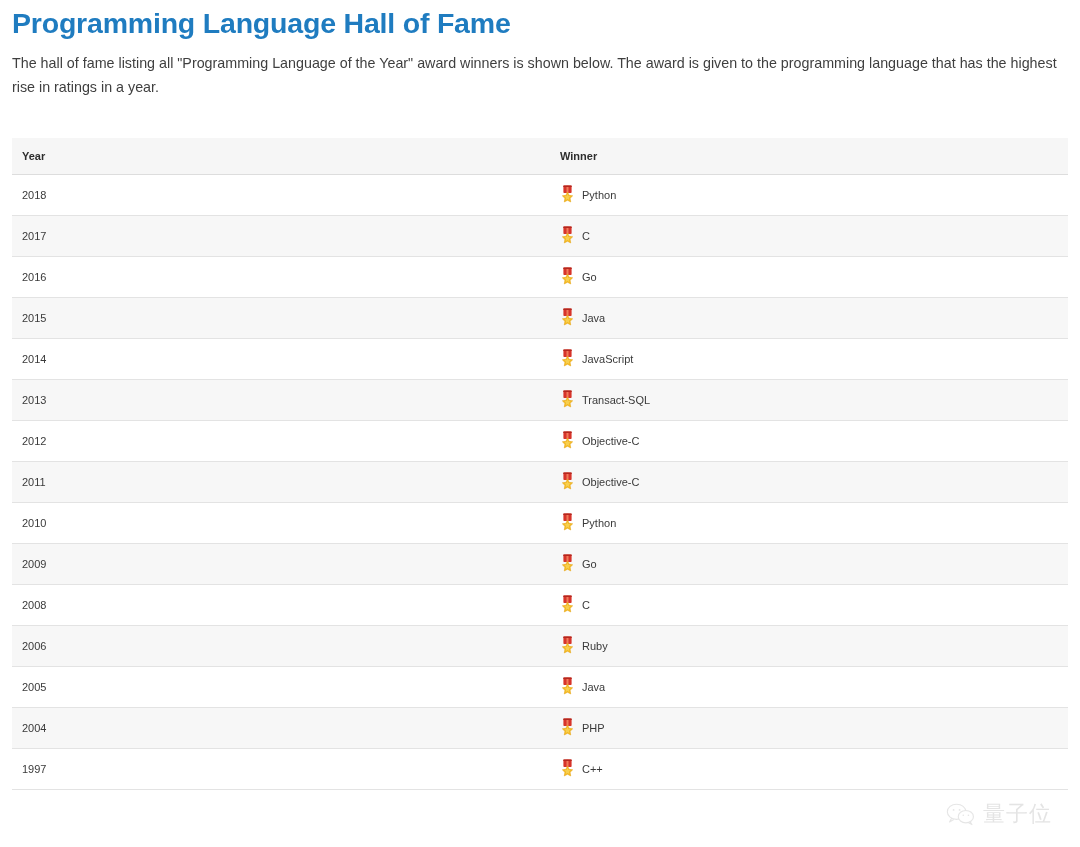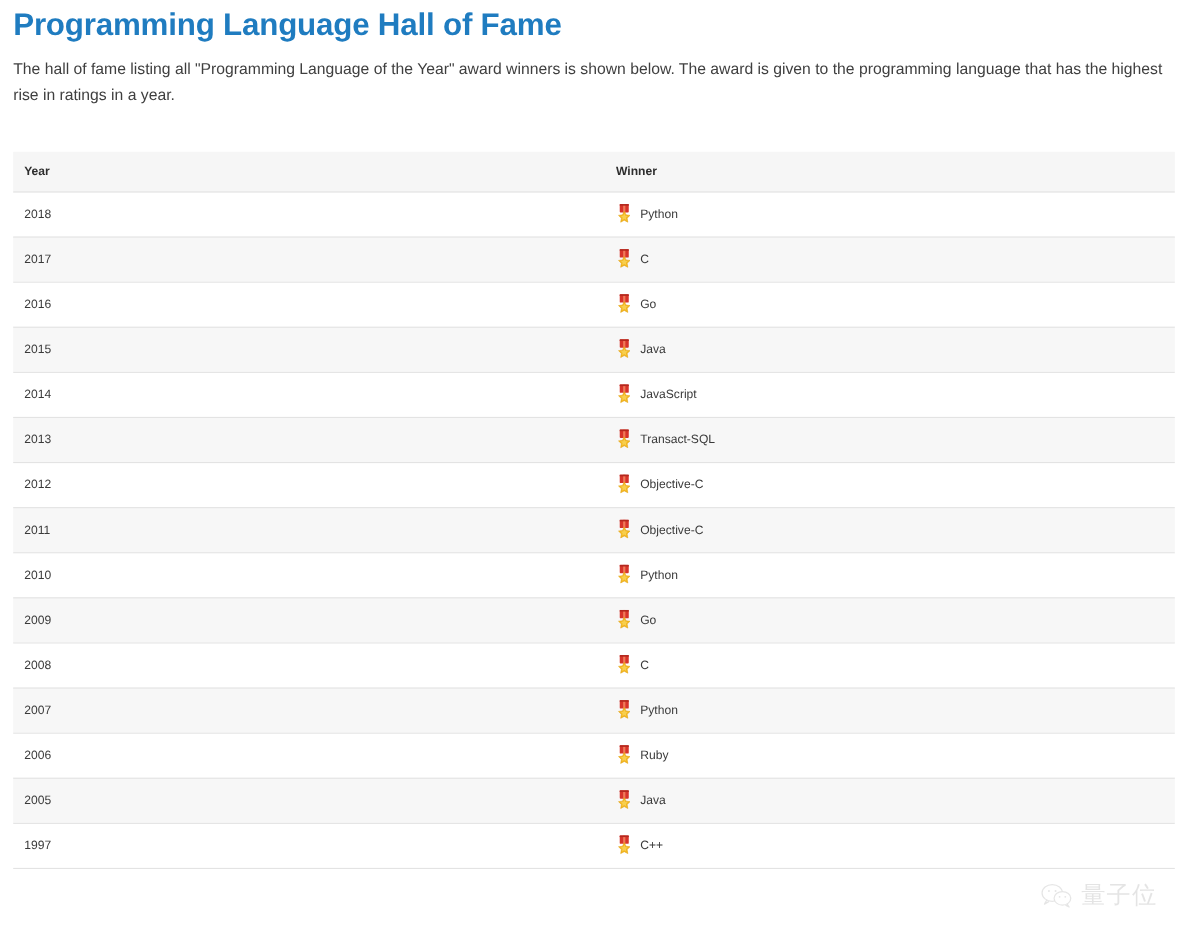--- a/index.html
+++ b/index.html
@@ -323,37 +323,20 @@
       <rect x="3.4" y="0.5" width="8.2" height="1.5" fill="#b3281f"></rect>
       <path d="M7.5 7.0 L9.05 10.3 L12.7 10.8 L10.1 13.35 L10.75 17.0 L7.5 15.25 L4.25 17.0 L4.9 13.35 L2.3 10.8 L5.95 10.3 Z" fill="#f5b921" stroke="#e2a00f" stroke-width="0.5" stroke-linejoin="round"></path>
       <path d="M7.5 9.1 L8.4 11.05 L10.5 11.35 L9.0 12.8 L9.35 14.9 L7.5 13.9 L5.65 14.9 L6.0 12.8 L4.5 11.35 L6.6 11.05 Z" fill="#f7cf4f"></path>
     </svg>
   </span>
 <span class="winner-name">C</span>
               </span>
             </td>
           </tr>
           <tr>
-            <td>2007</td>
-            <td>
-              <span class="winner-cell">
-  <span class="medal-icon">
-    <svg width="15" height="19" viewBox="0 0 15 19">
-      <rect x="3.4" y="0.5" width="8.2" height="7.6" rx="0.8" fill="#d7342a"></rect>
-      <rect x="6.5" y="0.5" width="2" height="7.6" fill="#f07a5a"></rect>
-      <rect x="3.4" y="0.5" width="8.2" height="1.5" fill="#b3281f"></rect>
-      <path d="M7.5 7.0 L9.05 10.3 L12.7 10.8 L10.1 13.35 L10.75 17.0 L7.5 15.25 L4.25 17.0 L4.9 13.35 L2.3 10.8 L5.95 10.3 Z" fill="#f5b921" stroke="#e2a00f" stroke-width="0.5" stroke-linejoin="round"></path>
-      <path d="M7.5 9.1 L8.4 11.05 L10.5 11.35 L9.0 12.8 L9.35 14.9 L7.5 13.9 L5.65 14.9 L6.0 12.8 L4.5 11.35 L6.6 11.05 Z" fill="#f7cf4f"></path>
-    </svg>
-  </span>
-<span class="winner-name">Python</span>
-              </span>
-            </td>
-          </tr>
-          <tr>
             <td>2006</td>
             <td>
               <span class="winner-cell">
   <span class="medal-icon">
     <svg width="15" height="19" viewBox="0 0 15 19">
       <rect x="3.4" y="0.5" width="8.2" height="7.6" rx="0.8" fill="#d7342a"></rect>
       <rect x="6.5" y="0.5" width="2" height="7.6" fill="#f07a5a"></rect>
       <rect x="3.4" y="0.5" width="8.2" height="1.5" fill="#b3281f"></rect>
       <path d="M7.5 7.0 L9.05 10.3 L12.7 10.8 L10.1 13.35 L10.75 17.0 L7.5 15.25 L4.25 17.0 L4.9 13.35 L2.3 10.8 L5.95 10.3 Z" fill="#f5b921" stroke="#e2a00f" stroke-width="0.5" stroke-linejoin="round"></path>
       <path d="M7.5 9.1 L8.4 11.05 L10.5 11.35 L9.0 12.8 L9.35 14.9 L7.5 13.9 L5.65 14.9 L6.0 12.8 L4.5 11.35 L6.6 11.05 Z" fill="#f7cf4f"></path>
@@ -370,20 +353,37 @@
   <span class="medal-icon">
     <svg width="15" height="19" viewBox="0 0 15 19">
       <rect x="3.4" y="0.5" width="8.2" height="7.6" rx="0.8" fill="#d7342a"></rect>
       <rect x="6.5" y="0.5" width="2" height="7.6" fill="#f07a5a"></rect>
       <rect x="3.4" y="0.5" width="8.2" height="1.5" fill="#b3281f"></rect>
       <path d="M7.5 7.0 L9.05 10.3 L12.7 10.8 L10.1 13.35 L10.75 17.0 L7.5 15.25 L4.25 17.0 L4.9 13.35 L2.3 10.8 L5.95 10.3 Z" fill="#f5b921" stroke="#e2a00f" stroke-width="0.5" stroke-linejoin="round"></path>
       <path d="M7.5 9.1 L8.4 11.05 L10.5 11.35 L9.0 12.8 L9.35 14.9 L7.5 13.9 L5.65 14.9 L6.0 12.8 L4.5 11.35 L6.6 11.05 Z" fill="#f7cf4f"></path>
     </svg>
   </span>
 <span class="winner-name">Java</span>
+              </span>
+            </td>
+          </tr>
+          <tr>
+            <td>2004</td>
+            <td>
+              <span class="winner-cell">
+  <span class="medal-icon">
+    <svg width="15" height="19" viewBox="0 0 15 19">
+      <rect x="3.4" y="0.5" width="8.2" height="7.6" rx="0.8" fill="#d7342a"></rect>
+      <rect x="6.5" y="0.5" width="2" height="7.6" fill="#f07a5a"></rect>
+      <rect x="3.4" y="0.5" width="8.2" height="1.5" fill="#b3281f"></rect>
+      <path d="M7.5 7.0 L9.05 10.3 L12.7 10.8 L10.1 13.35 L10.75 17.0 L7.5 15.25 L4.25 17.0 L4.9 13.35 L2.3 10.8 L5.95 10.3 Z" fill="#f5b921" stroke="#e2a00f" stroke-width="0.5" stroke-linejoin="round"></path>
+      <path d="M7.5 9.1 L8.4 11.05 L10.5 11.35 L9.0 12.8 L9.35 14.9 L7.5 13.9 L5.65 14.9 L6.0 12.8 L4.5 11.35 L6.6 11.05 Z" fill="#f7cf4f"></path>
+    </svg>
+  </span>
+<span class="winner-name">PHP</span>
               </span>
             </td>
           </tr>
           <tr>
             <td>1997</td>
             <td>
               <span class="winner-cell">
   <span class="medal-icon">
     <svg width="15" height="19" viewBox="0 0 15 19">
       <rect x="3.4" y="0.5" width="8.2" height="7.6" rx="0.8" fill="#d7342a"></rect>

